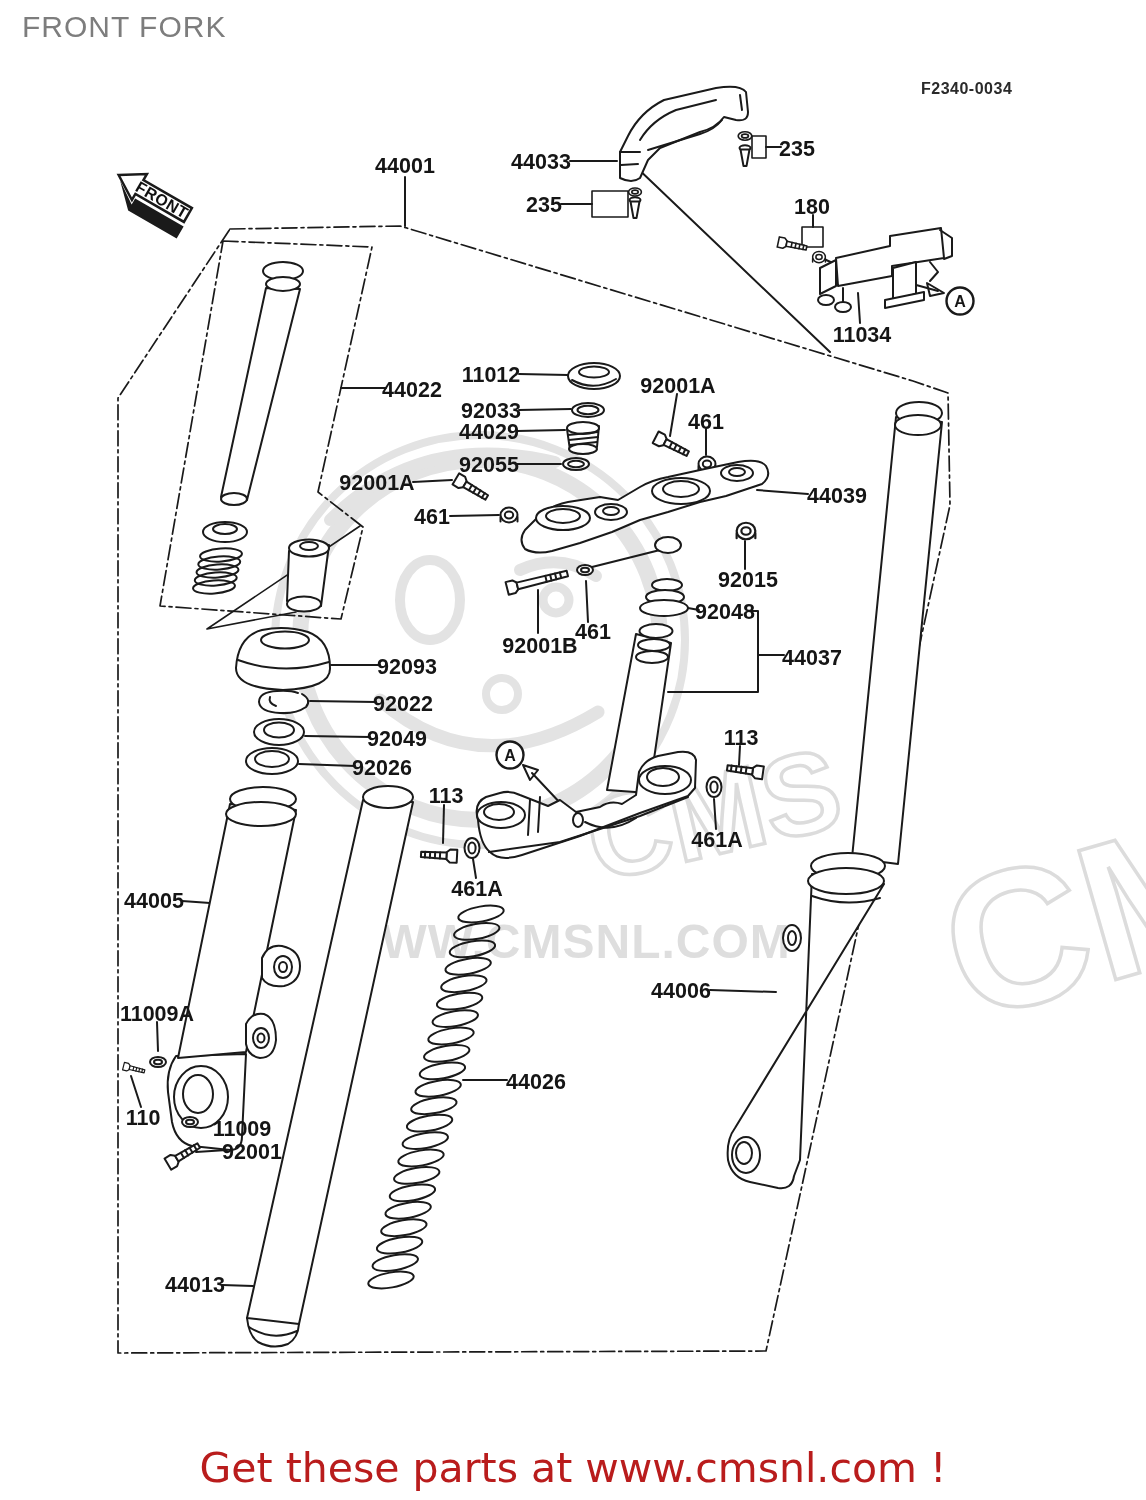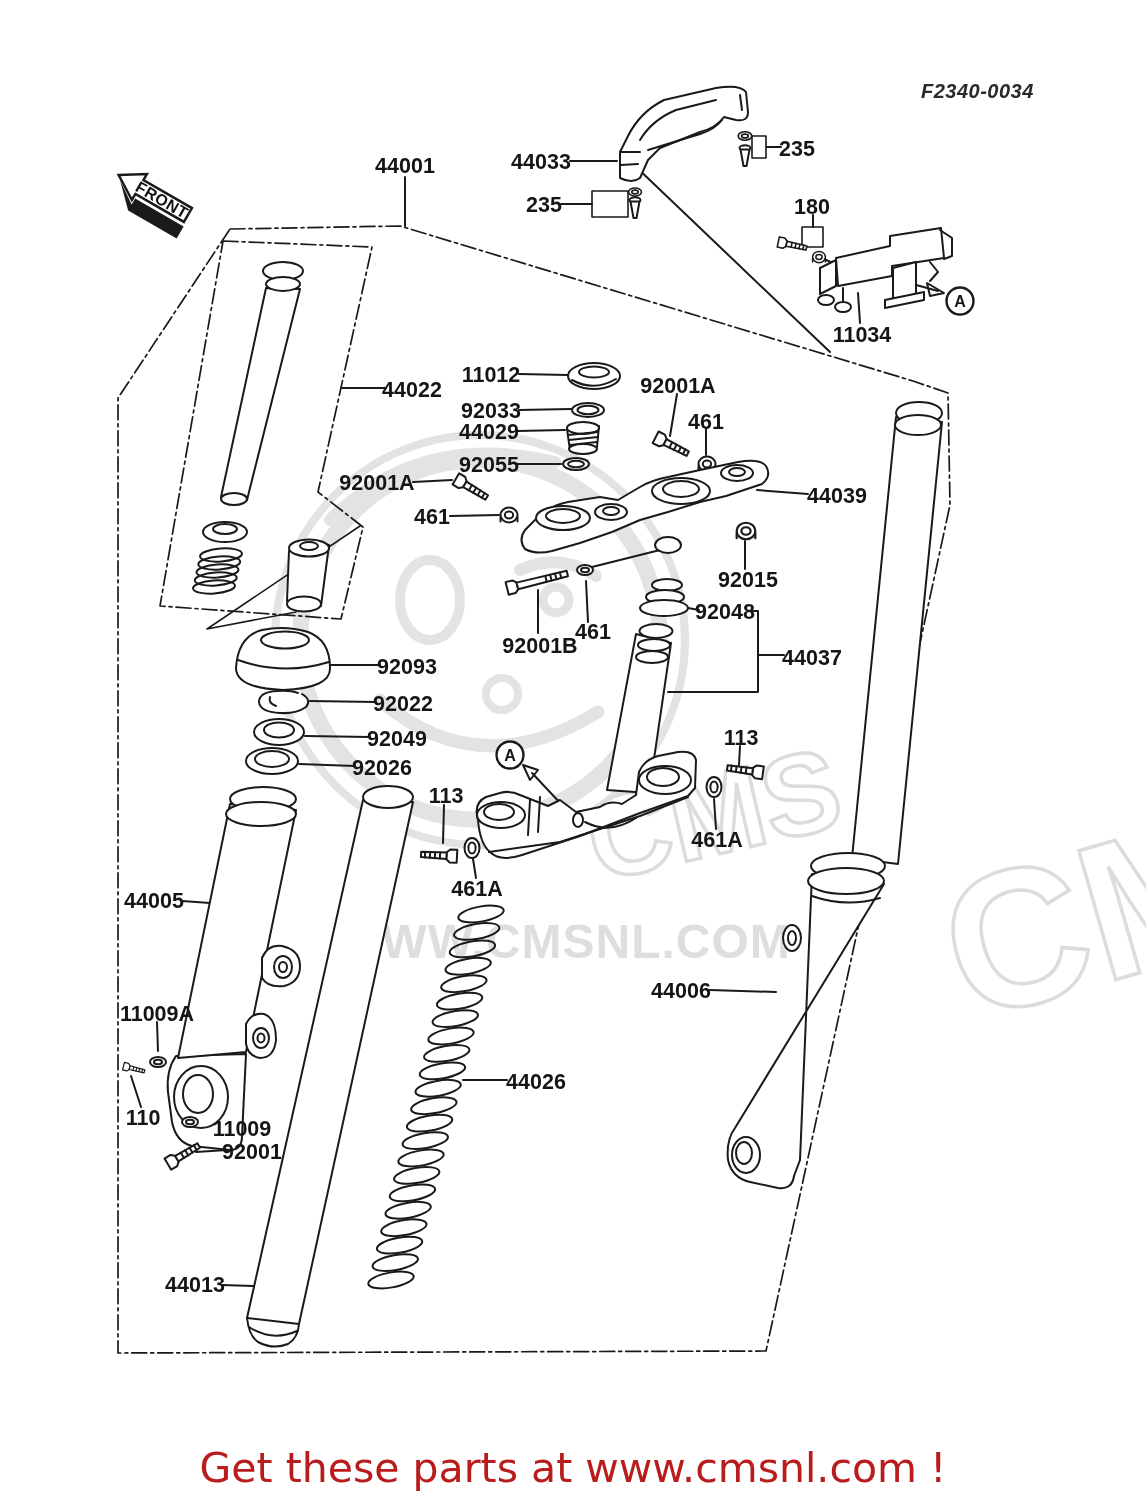--- a/index.html
+++ b/index.html
@@ -1,21 +1,21 @@
 <!DOCTYPE html>
 <html><head>
 <meta charset="utf-8">
 <style>
   html,body{margin:0;padding:0;background:#fff;}
   .canvas{position:relative;width:1146px;height:1500px;background:#ffffff;overflow:hidden;
           font-family:"Liberation Sans",sans-serif;}
   .page-title{position:absolute;left:22px;top:10px;font-size:30px;letter-spacing:1px;
               color:#7d7d7d;font-family:"Liberation Sans",sans-serif;}
-  .diagram-code{position:absolute;left:921px;top:80px;font-size:20px;font-weight:bold;
-                letter-spacing:.5px;color:#2a2a2a;font-style:italic;}
+  .diagram-code{position:absolute;left:921px;top:80px;font-size:16px;font-weight:bold;
+                letter-spacing:.5px;color:#2a2a2a;}
   .footer{position:absolute;left:0;top:1444px;width:100%;text-align:center;
           font-family:"DejaVu Sans",sans-serif;font-size:41px;color:#b91c1c;}
   svg{position:absolute;left:0;top:0;}
   .ink path,.ink line,.ink ellipse,.ink circle,.ink polyline,.ink rect{
       stroke:#1a1a1a;stroke-width:2;fill:none;stroke-linecap:round;stroke-linejoin:round;}
   .ink .wf{fill:#ffffff;}
   .ink .thin{stroke-width:1.6;}
   .ink .bnd{stroke-width:1.7;stroke-dasharray:15 4 3 4;}
   .lbl{font-family:"Liberation Sans",sans-serif;font-size:21.5px;font-weight:bold;
        fill:#151515;text-anchor:middle;}
@@ -26,20 +26,21 @@
   .wmhollow{font-family:"Liberation Sans",sans-serif;font-weight:bold;fill:#ffffff;
             stroke:#dcdcdc;stroke-width:3.5;}
   .frontlbl{font-family:"Liberation Sans",sans-serif;font-size:16px;font-weight:bold;
             fill:#111;text-anchor:middle;letter-spacing:.5px;}
 </style>
 </head>
 <body>
 
 <div class="canvas">
 
+  <div class="page-title">FRONT FORK</div>
   <div class="diagram-code">F2340-0034</div>
 
   <svg width="1146" height="1500" viewBox="0 0 1146 1500">
 
     <g>
       <g class="wm">
         <circle cx="480" cy="640" r="180" stroke-width="16"></circle>
         <circle cx="480" cy="640" r="205" stroke-width="8"></circle>
         <ellipse cx="430" cy="600" rx="30" ry="40" stroke-width="10"></ellipse>
         <path d="M520,570 Q560,552 596,576" stroke-width="12"></path>

